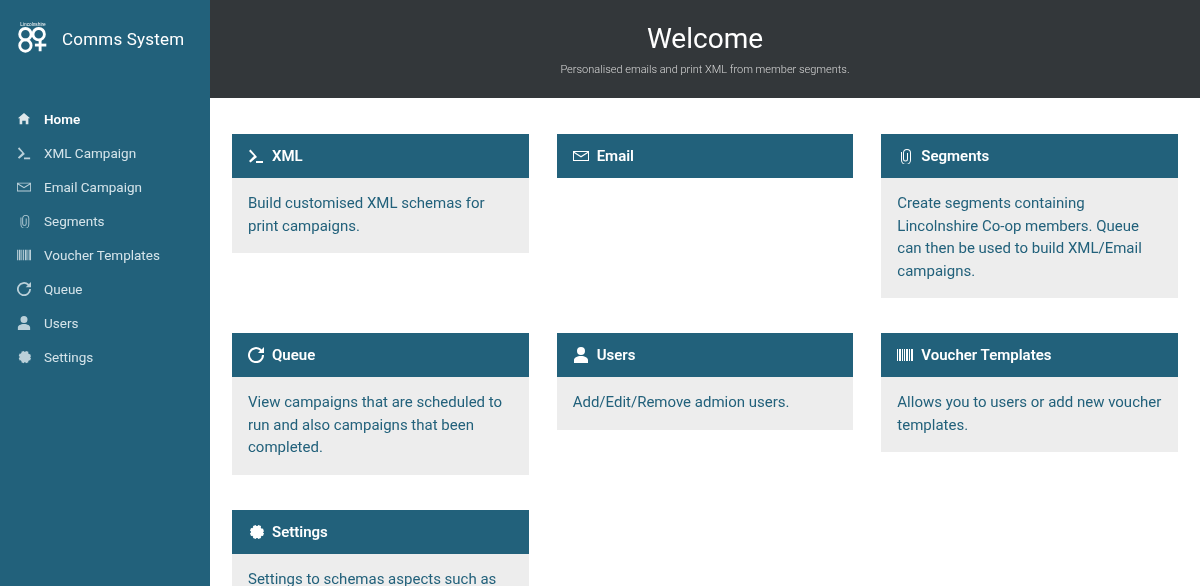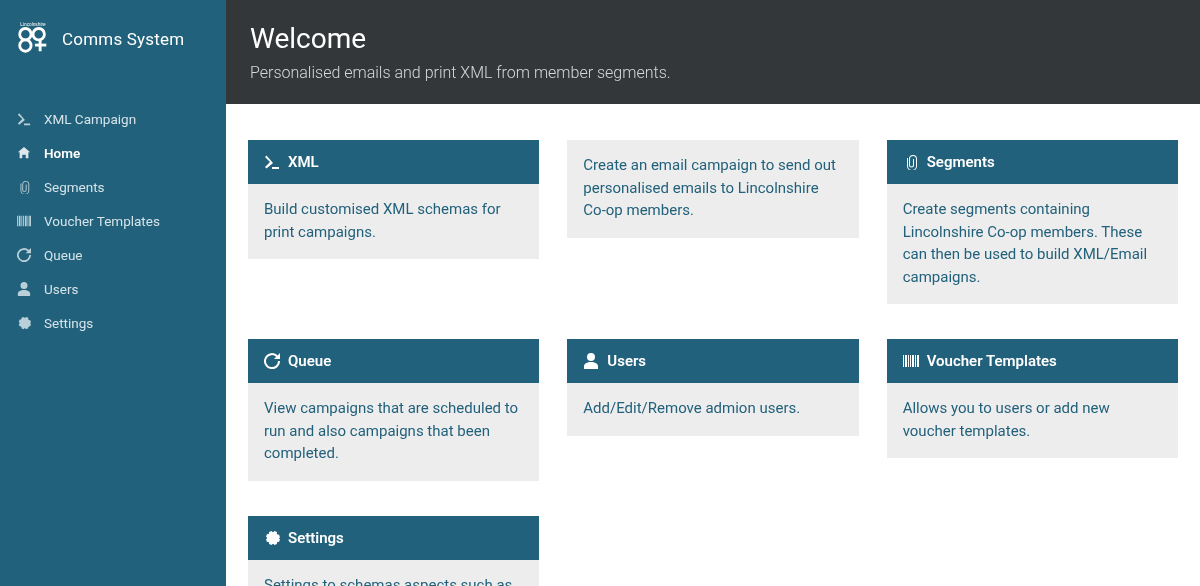--- a/index.html
+++ b/index.html
@@ -7,21 +7,21 @@
       font-family: -apple-system, BlinkMacSystemFont, "Segoe UI", Roboto, "Helvetica Neue", Arial, sans-serif;
       background: #fff;
       width: 1200px;
       height: 586px;
       overflow: hidden;
       display: flex;
     }
 
     
     .sidebar {
-      width: 226px;
+      width: 210px;
       background: #22617b;
       color: #fff;
       display: flex;
       flex-direction: column;
     }
     .brand {
       display: flex;
       align-items: center;
       padding: 18px 14px 22px;
       gap: 10px;
@@ -61,28 +61,29 @@
     .main {
       flex: 1;
       display: flex;
       flex-direction: column;
       background: #fff;
     }
     .header {
       background: #33373a;
       color: #fff;
       padding: 22px 24px 22px;
+      text-align: center;
     }
     .header h1 {
       font-size: 28px;
       font-weight: 400;
       margin-bottom: 8px;
     }
     .header p {
-      font-size: 16px;
+      font-size: 11px;
       color: #d8d8d8;
       font-weight: 300;
     }
     .stripe {
       display: flex;
       height: 6px;
     }
     .stripe div { flex: 1; }
 
     .content {
@@ -133,35 +134,43 @@
         <circle cx="12" cy="17" r="6" fill="none" stroke="#fff" stroke-width="3"></circle>
         <circle cx="26" cy="17" r="6" fill="none" stroke="#fff" stroke-width="3"></circle>
         <circle cx="12" cy="29" r="6" fill="none" stroke="#fff" stroke-width="3"></circle>
         <rect x="22" y="27" width="12" height="3" fill="#fff"></rect>
         <rect x="26" y="23" width="3" height="12" fill="#fff"></rect>
       </svg>
     </span>
     <span class="brand-title">Comms System</span>
   </div>
   <nav class="nav">
+      <div class="nav-item active">
+        <span class="nav-icon">
+          <svg viewBox="0 0 16 16">
+            <path d="M8 1l7 6h-2v7h-3v-4H6v4H3V7H1z"></path>
+          </svg>
+        </span>
+        <span>Home</span>
+      </div>
       <div class="nav-item">
         <span class="nav-icon">
           <svg viewBox="0 0 16 16">
             <path d="M1 3l5 5-5 5 1.5 1.5L9 9 2.5 1.5zM8 13h7v2H8z"></path>
           </svg>
         </span>
         <span>XML Campaign</span>
       </div>
-      <div class="nav-item active">
-        <span class="nav-icon">
-          <svg viewBox="0 0 16 16">
-            <path d="M8 1l7 6h-2v7h-3v-4H6v4H3V7H1z"></path>
-          </svg>
-        </span>
-        <span>Home</span>
+      <div class="nav-item">
+        <span class="nav-icon">
+          <svg viewBox="0 0 16 16">
+            <path d="M0 3v10h16V3H0zm8 5L1.5 4h13L8 8zm0 1.5L15 5v7H1V5l7 4.5z"></path>
+          </svg>
+        </span>
+        <span>Email Campaign</span>
       </div>
       <div class="nav-item">
         <span class="nav-icon">
           <svg viewBox="0 0 16 16">
             <path d="M10 2a3 3 0 0 0-3 3v6a1.5 1.5 0 0 0 3 0V5h1v6a2.5 2.5 0 0 1-5 0V5a4 4 0 0 1 8 0v7a5 5 0 0 1-10 0V4h1v8a4 4 0 0 0 8 0V5a3 3 0 0 0-3-3z"></path>
           </svg>
         </span>
         <span>Segments</span>
       </div>
       <div class="nav-item">
@@ -220,32 +229,39 @@
           <span class="card-icon">
             <svg viewBox="0 0 16 16">
               <path d="M1 3l5 5-5 5 1.5 1.5L9 9 2.5 1.5zM8 13h7v2H8z"></path>
             </svg>
           </span>
           <span>XML</span>
         </div>
         <div class="card-body">Build customised XML schemas for print campaigns.</div>
       </div>
       <div class="card">
-        <div class="card-body">Create an email campaign to send out personalised emails to Lincolnshire Co-op members.</div>
+        <div class="card-header">
+          <span class="card-icon">
+            <svg viewBox="0 0 16 16">
+              <path d="M0 3v10h16V3H0zm8 5L1.5 4h13L8 8zm0 1.5L15 5v7H1V5l7 4.5z"></path>
+            </svg>
+          </span>
+          <span>Email</span>
+        </div>
       </div>
       <div class="card">
         <div class="card-header">
           <span class="card-icon">
             <svg viewBox="0 0 16 16">
               <path d="M10 2a3 3 0 0 0-3 3v6a1.5 1.5 0 0 0 3 0V5h1v6a2.5 2.5 0 0 1-5 0V5a4 4 0 0 1 8 0v7a5 5 0 0 1-10 0V4h1v8a4 4 0 0 0 8 0V5a3 3 0 0 0-3-3z"></path>
             </svg>
           </span>
           <span>Segments</span>
         </div>
-        <div class="card-body">Create segments containing Lincolnshire Co-op members. These can then be used to build XML/Email campaigns.</div>
+        <div class="card-body">Create segments containing Lincolnshire Co-op members. Queue can then be used to build XML/Email campaigns.</div>
       </div>
       <div class="card">
         <div class="card-header">
           <span class="card-icon">
             <svg viewBox="0 0 16 16">
               <path d="M13.6 2.4A8 8 0 1 0 16 8h-2a6 6 0 1 1-1.8-4.2L10 6h6V0z"></path>
             </svg>
           </span>
           <span>Queue</span>
         </div>

